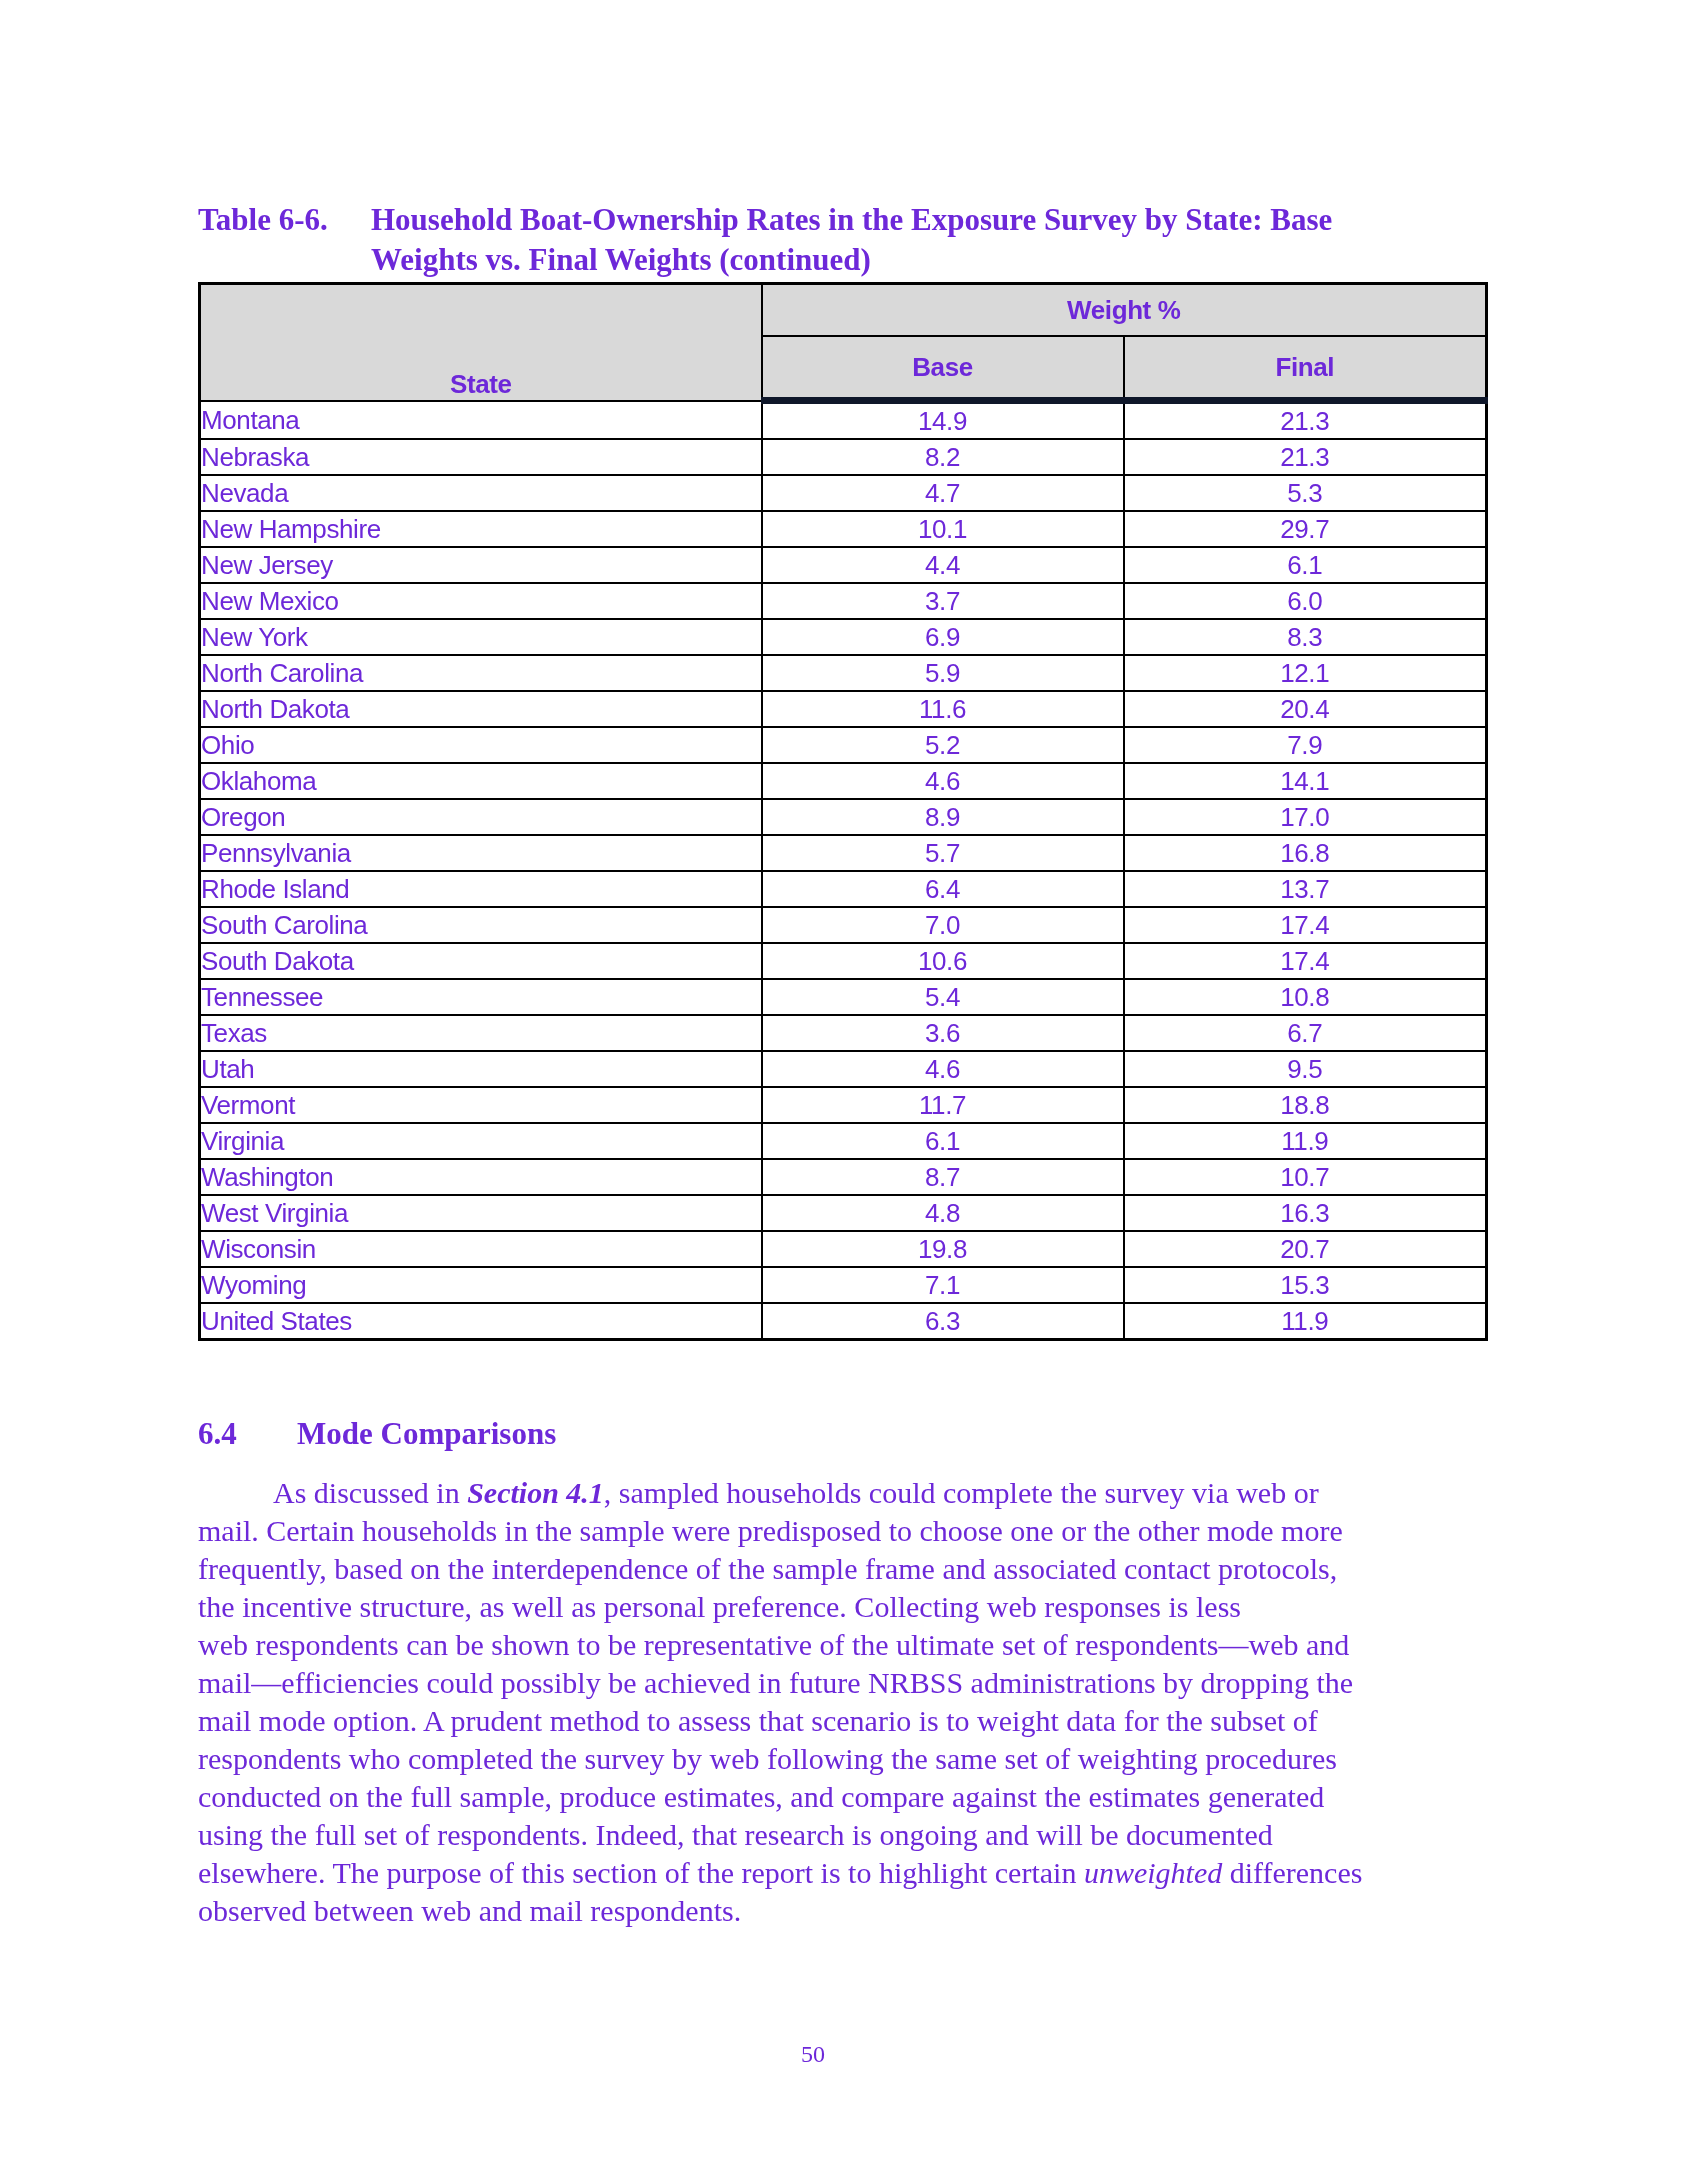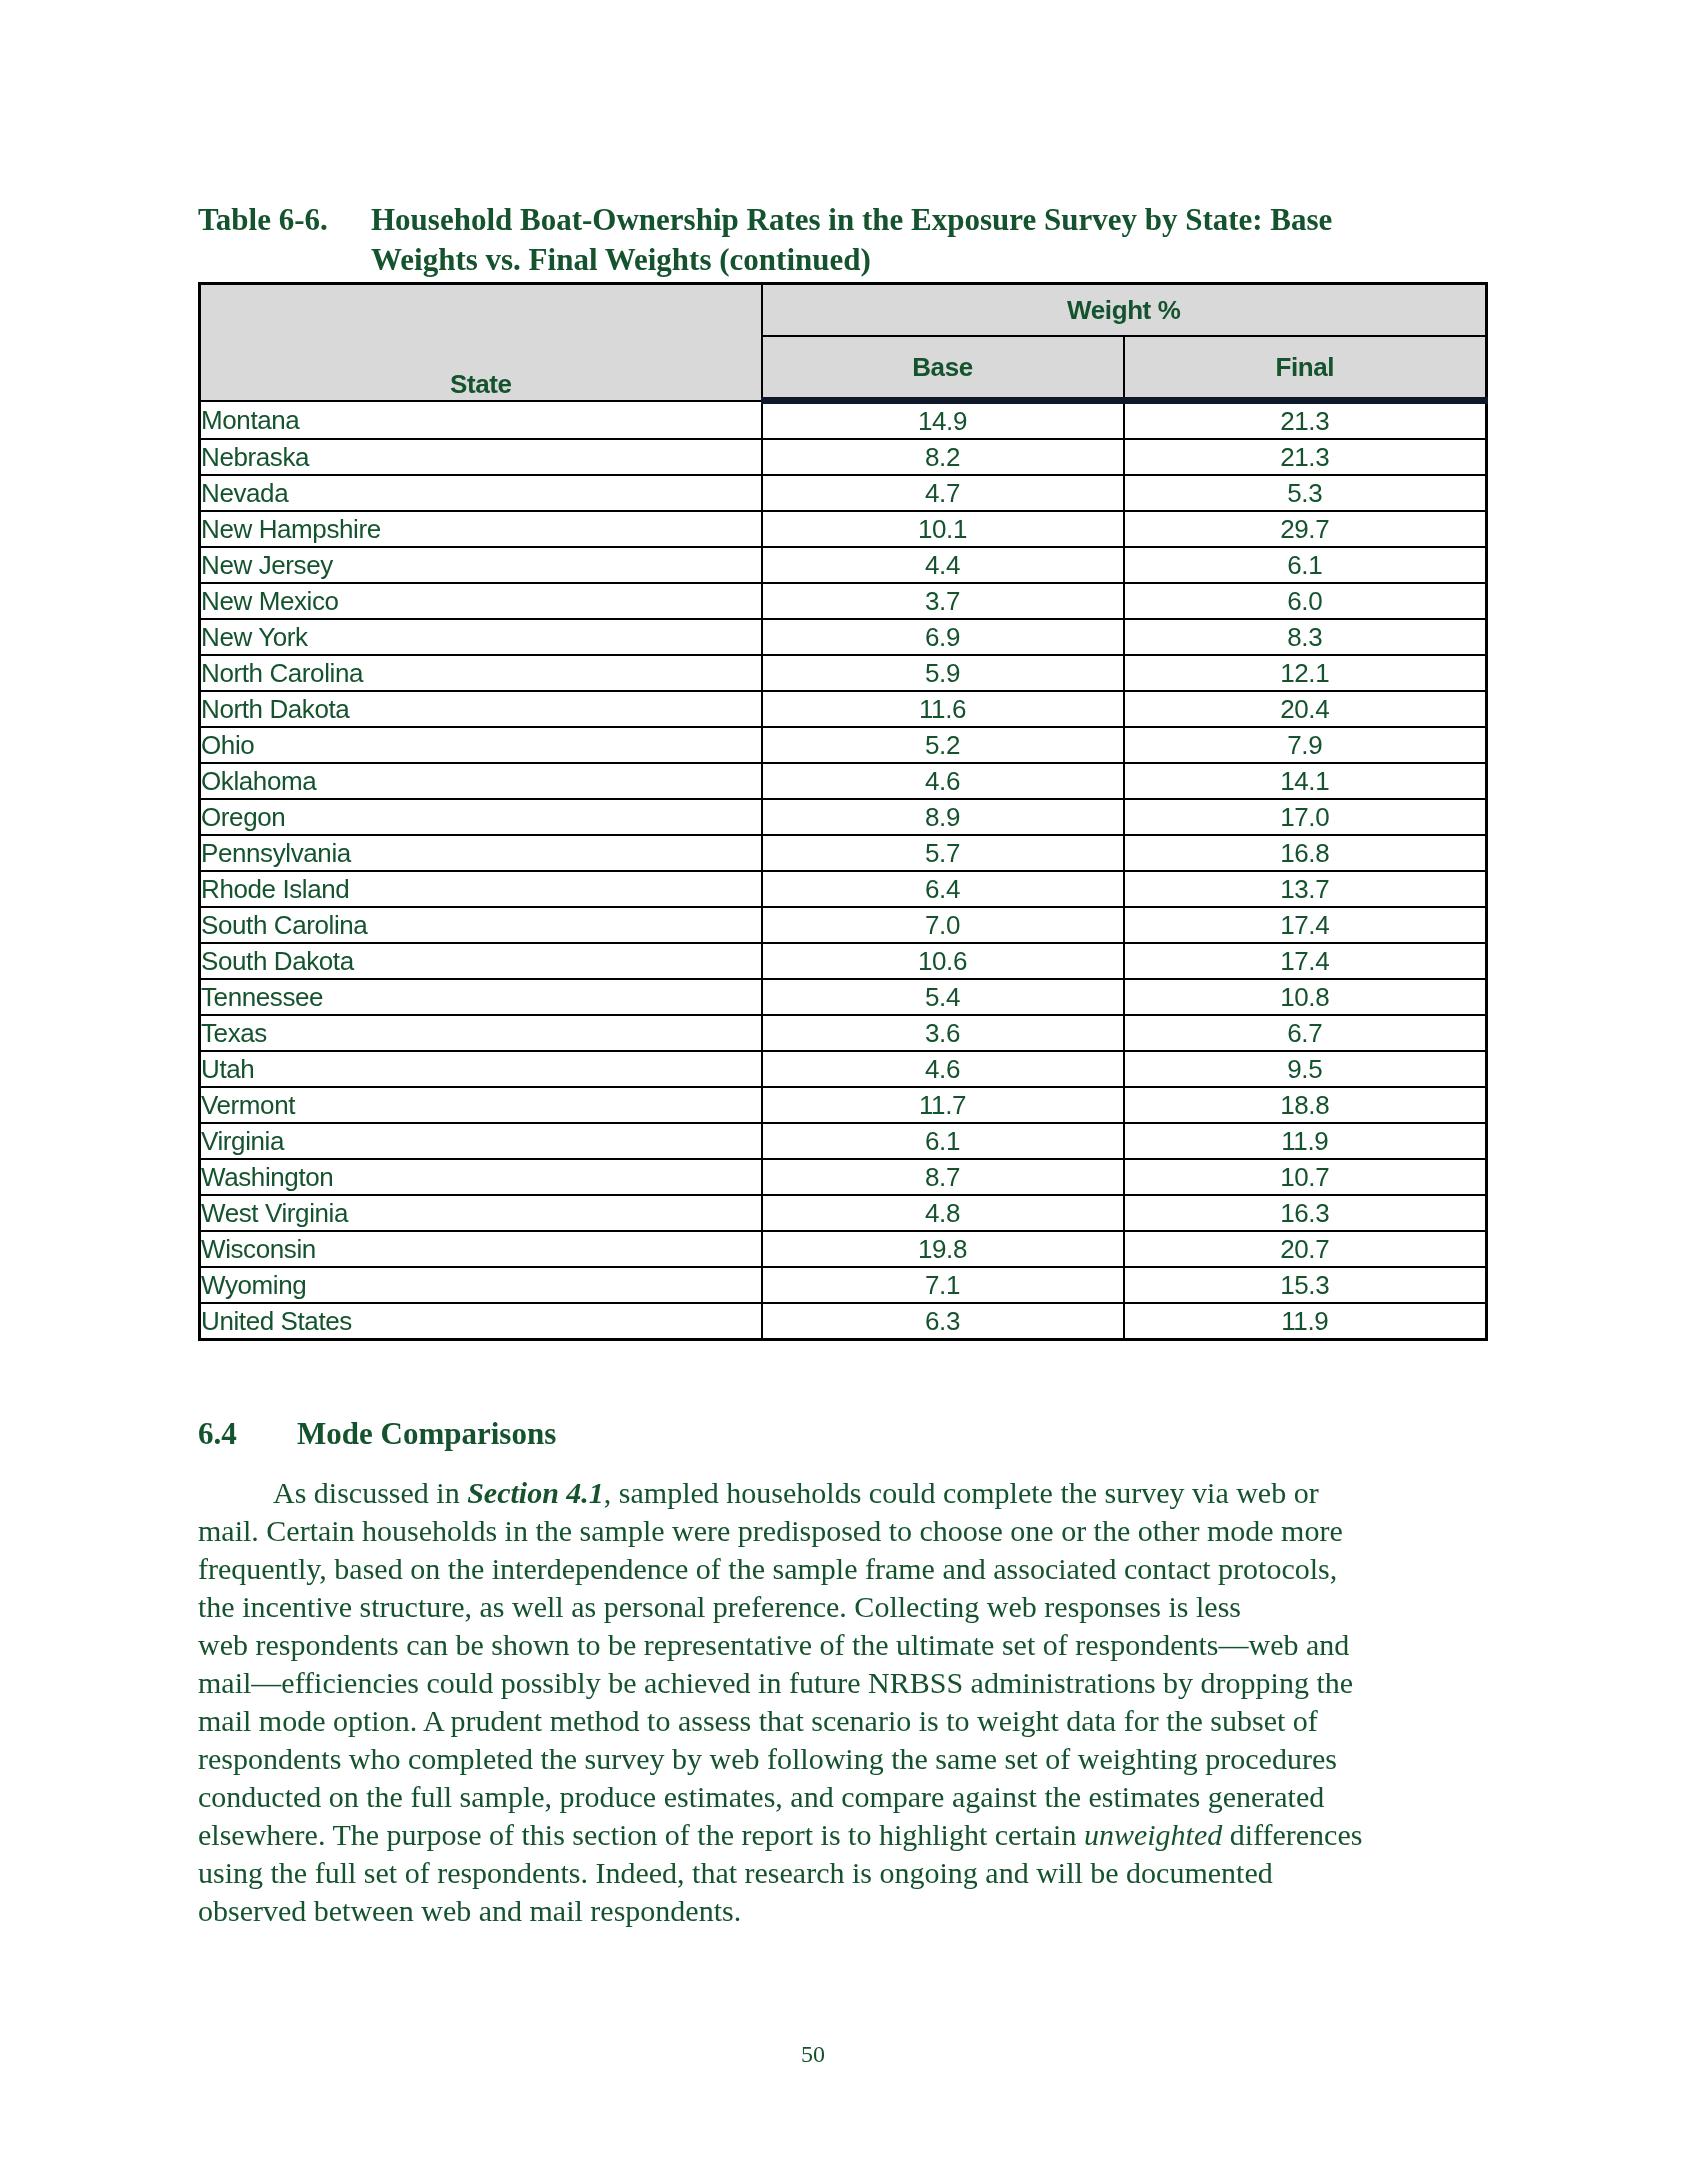--- a/index.html
+++ b/index.html
@@ -1,21 +1,21 @@
 <!DOCTYPE html>
 <html><head>
 <meta charset="utf-8">
 <style>
   html, body { margin: 0; padding: 0; background: #ffffff; }
   .page {
     position: relative;
     width: 1683px;
     height: 2178px;
     background: #ffffff;
-    color: #14532d;
+    color: #6d28d9;
     font-family: "Liberation Serif", serif;
     overflow: hidden;
     text-decoration: underline;
   }
 
   
   .caption {
     position: absolute;
     left: 198px;
     top: 200px;
@@ -262,21 +262,21 @@
   <div class="paragraph">
       <div class="para-line first"><span>As discussed in </span><span class="seg-b seg-i">Section 4.1</span><span>, sampled households could complete the survey via web or</span></div>
       <div class="para-line"><span>mail. Certain households in the sample were predisposed to choose one or the other mode more</span></div>
       <div class="para-line"><span>frequently, based on the interdependence of the sample frame and associated contact protocols,</span></div>
       <div class="para-line"><span>the incentive structure, as well as personal preference. Collecting web responses is less</span></div>
       <div class="para-line"><span>web respondents can be shown to be representative of the ultimate set of respondents—web and</span></div>
       <div class="para-line"><span>mail—efficiencies could possibly be achieved in future NRBSS administrations by dropping the</span></div>
       <div class="para-line"><span>mail mode option. A prudent method to assess that scenario is to weight data for the subset of</span></div>
       <div class="para-line"><span>respondents who completed the survey by web following the same set of weighting procedures</span></div>
       <div class="para-line"><span>conducted on the full sample, produce estimates, and compare against the estimates generated</span></div>
+      <div class="para-line"><span>using the full set of respondents. Indeed, that research is ongoing and will be documented</span></div>
       <div class="para-line"><span>elsewhere. The purpose of this section of the report is to highlight certain </span><span class="seg-i">unweighted</span><span> differences</span></div>
-      <div class="para-line"><span>using the full set of respondents. Indeed, that research is ongoing and will be documented</span></div>
       <div class="para-line"><span>observed between web and mail respondents.</span></div>
     </div>
 
   <div class="page-number">50</div>
 
 </div>
 
 
 </body></html>

